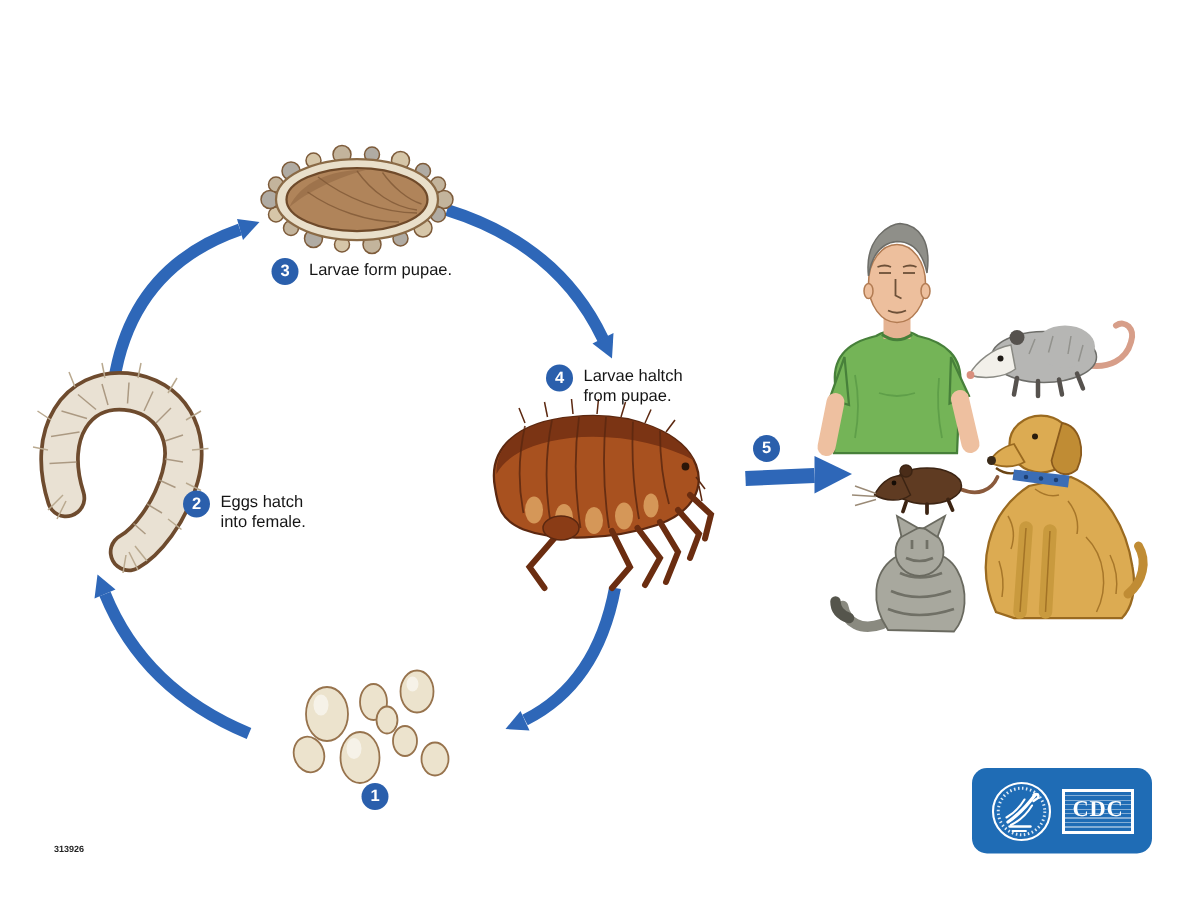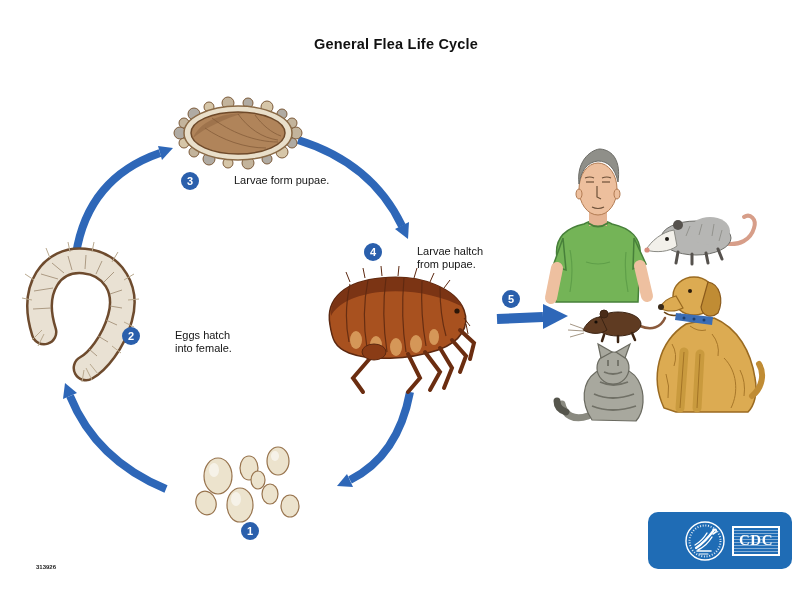--- a/index.html
+++ b/index.html
@@ -5,36 +5,35 @@
   html,body{margin:0;padding:0;background:#ffffff;}
   #canvas{position:relative;width:792px;height:612px;background:#ffffff;overflow:hidden;
           font-family:"Liberation Sans", sans-serif;}
   #scene{position:absolute;left:0;top:0;}
   .page-title{position:absolute;left:0;top:36px;width:792px;text-align:center;
               font-size:14.5px;font-weight:bold;color:#111;letter-spacing:.2px;}
   .stage-label{position:absolute;display:flex;align-items:flex-start;gap:7px;
                font-size:11px;line-height:13px;color:#151515;}
   .badge{width:18px;height:18px;border-radius:50%;background:#2a5fac;color:#fff;
          font-weight:bold;font-size:11px;line-height:18px;text-align:center;flex:0 0 18px;}
-  .label-text{white-space:pre-line;padding-top:2px;margin-left:28px;}
+  .label-text{white-space:pre-line;padding-top:2px;}
   .figure-number{position:absolute;left:36px;top:564px;font-size:6px;font-weight:bold;color:#222;}
   .cdc-logo{position:absolute;left:648px;top:512px;width:120px;height:57px;background:#1f6cb5;
-            border-radius:10px;display:flex;align-items:center;justify-content:center;gap:6px;padding-left:24px;}
+            border-radius:10px;display:flex;align-items:center;justify-content:center;gap:6px;}
   .cdc-box{position:relative;border:2px solid #ffffff;width:44px;height:26px;
            display:flex;align-items:center;justify-content:center;
            background:repeating-linear-gradient(0deg, rgba(255,255,255,0) 0 2px, rgba(255,255,255,.45) 2px 3px);}
   .cdc-text{color:#ffffff;font-weight:bold;font-size:15px;letter-spacing:.5px;
             font-family:"Liberation Serif", serif;text-shadow:0 0 1px #1f6cb5;}
 </style>
 </head>
 <body>
 
 <div id="canvas">
 
-  <div class="page-title">General Flea Life Cycle</div>
 
   <svg id="scene" width="792" height="612" viewBox="0 0 792 612">
 
     <g stroke="#2e67b8" fill="none" stroke-width="8">
       <path d="M 76 254 Q 88 178 160 153"></path>
       <path d="M 173 148 L 162 160 L 158 146 Z" fill="#2e67b8" stroke="none"></path>
     </g>
     <g stroke="#2e67b8" fill="none" stroke-width="8">
       <path d="M 298 140 Q 372 163 402 226"></path>
       <path d="M 408 239 L 395 229 L 409 222 Z" fill="#2e67b8" stroke="none"></path>

